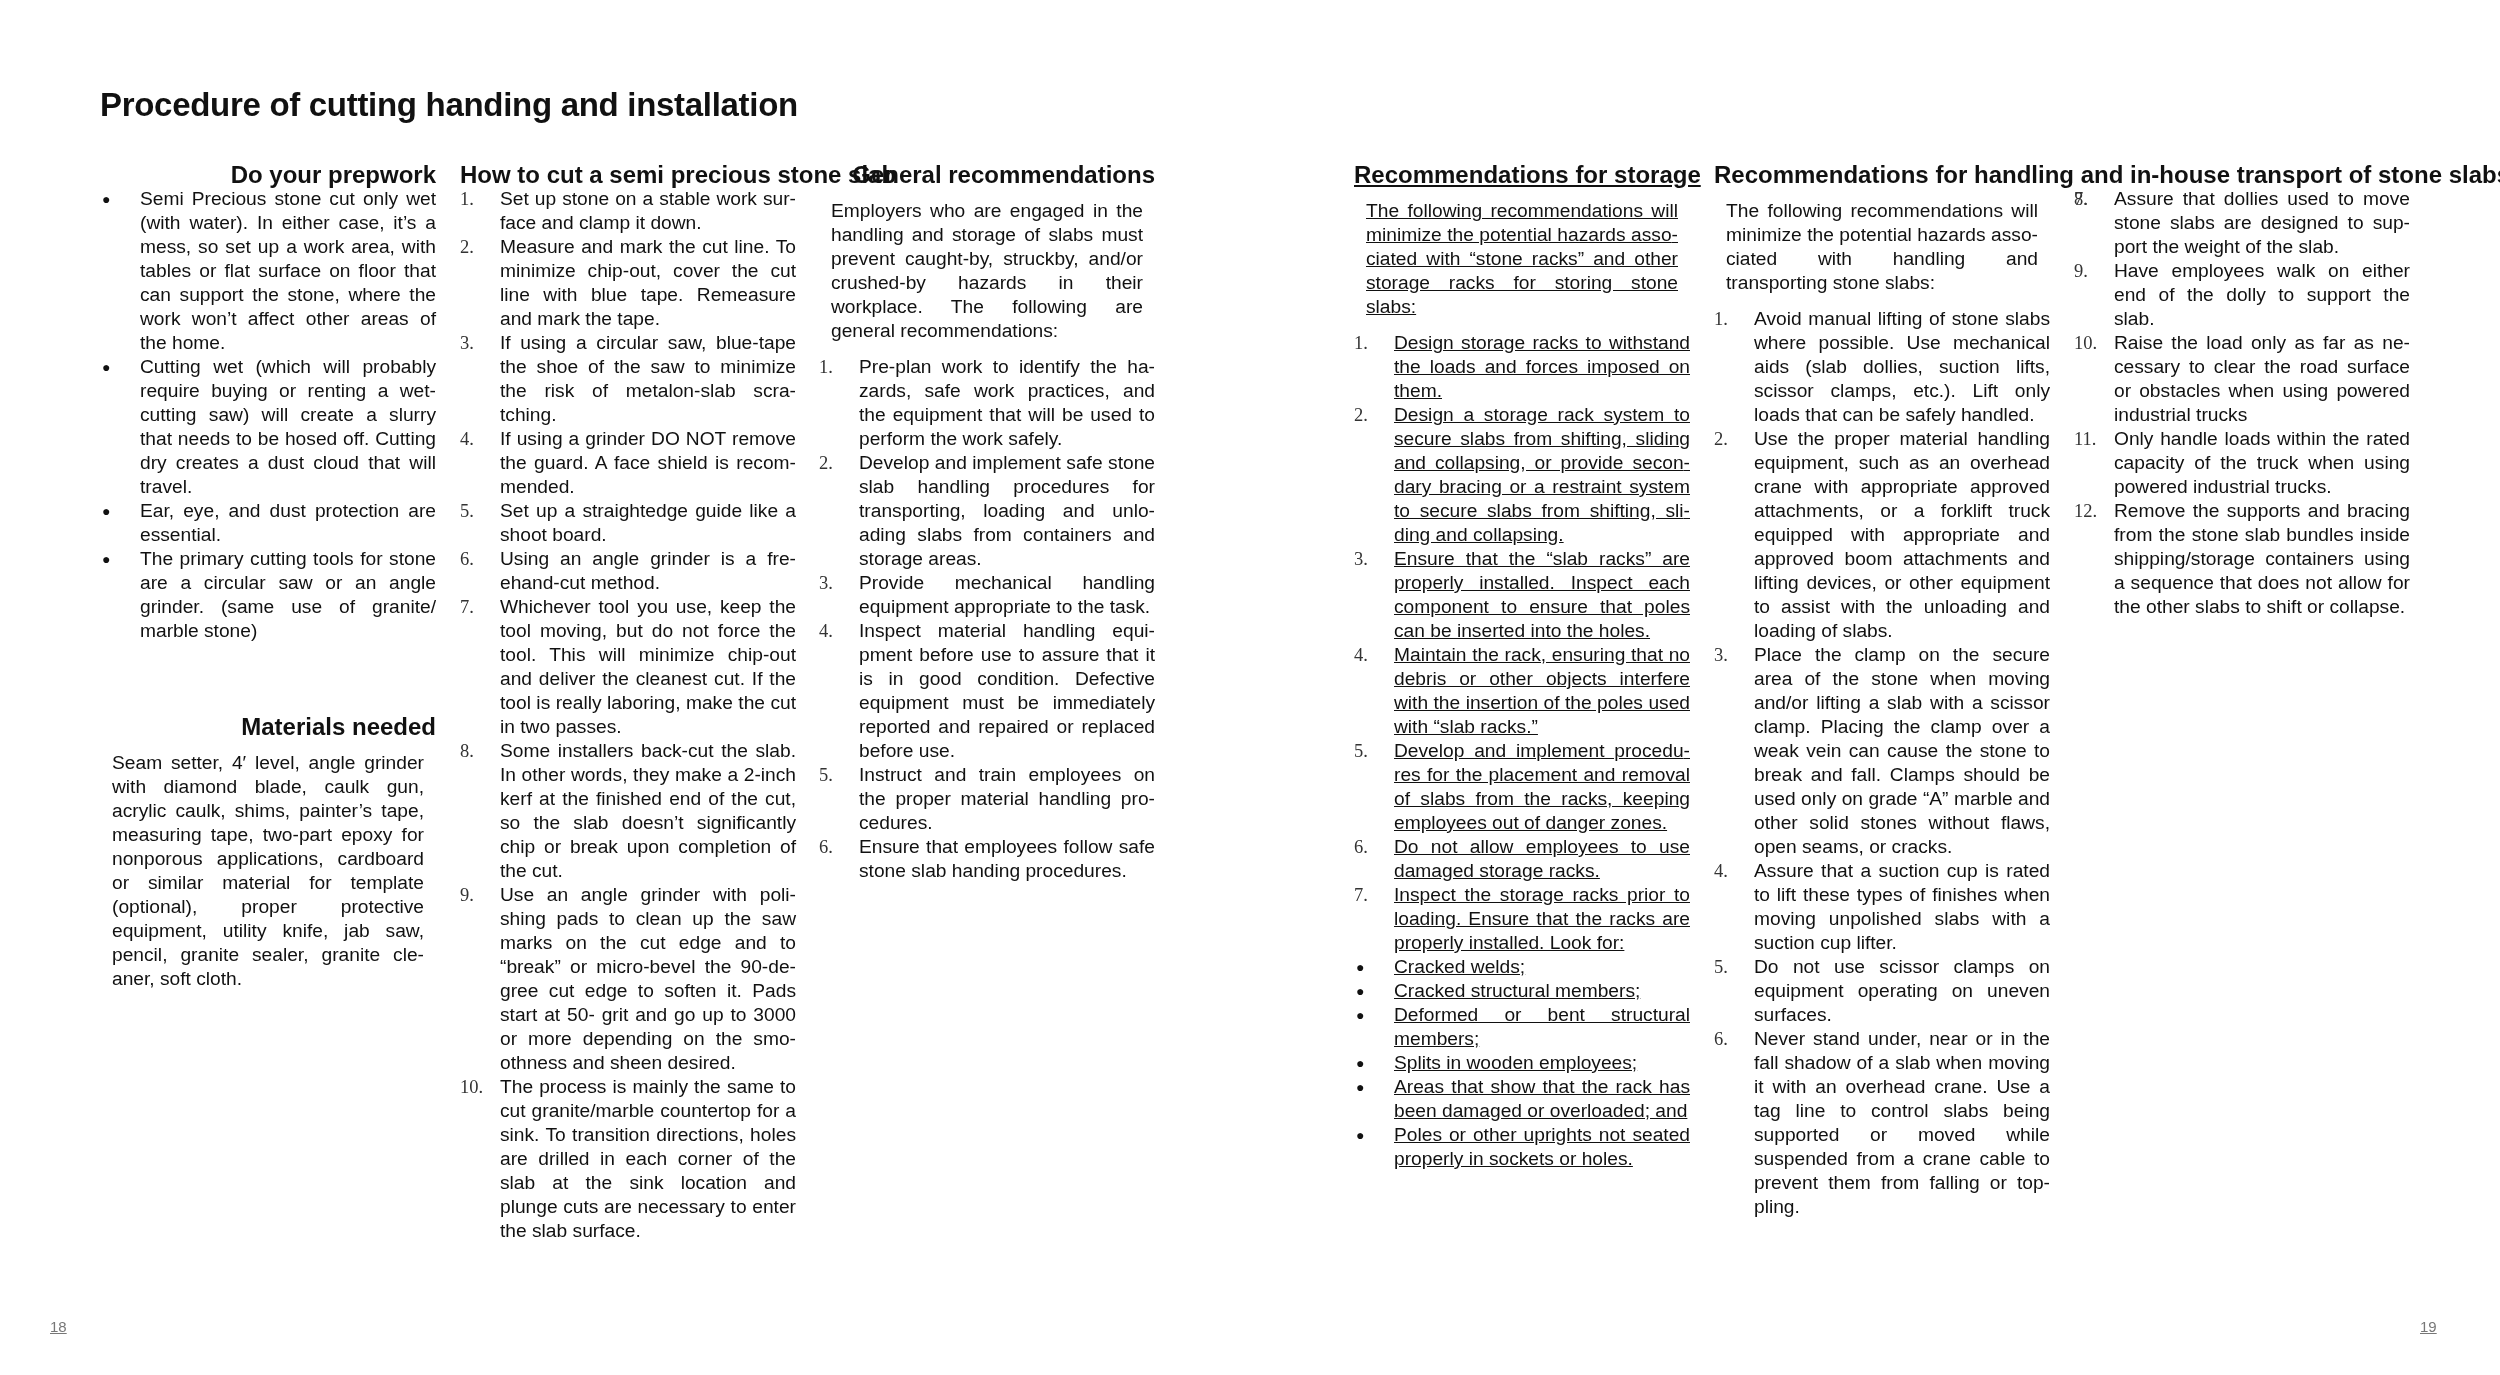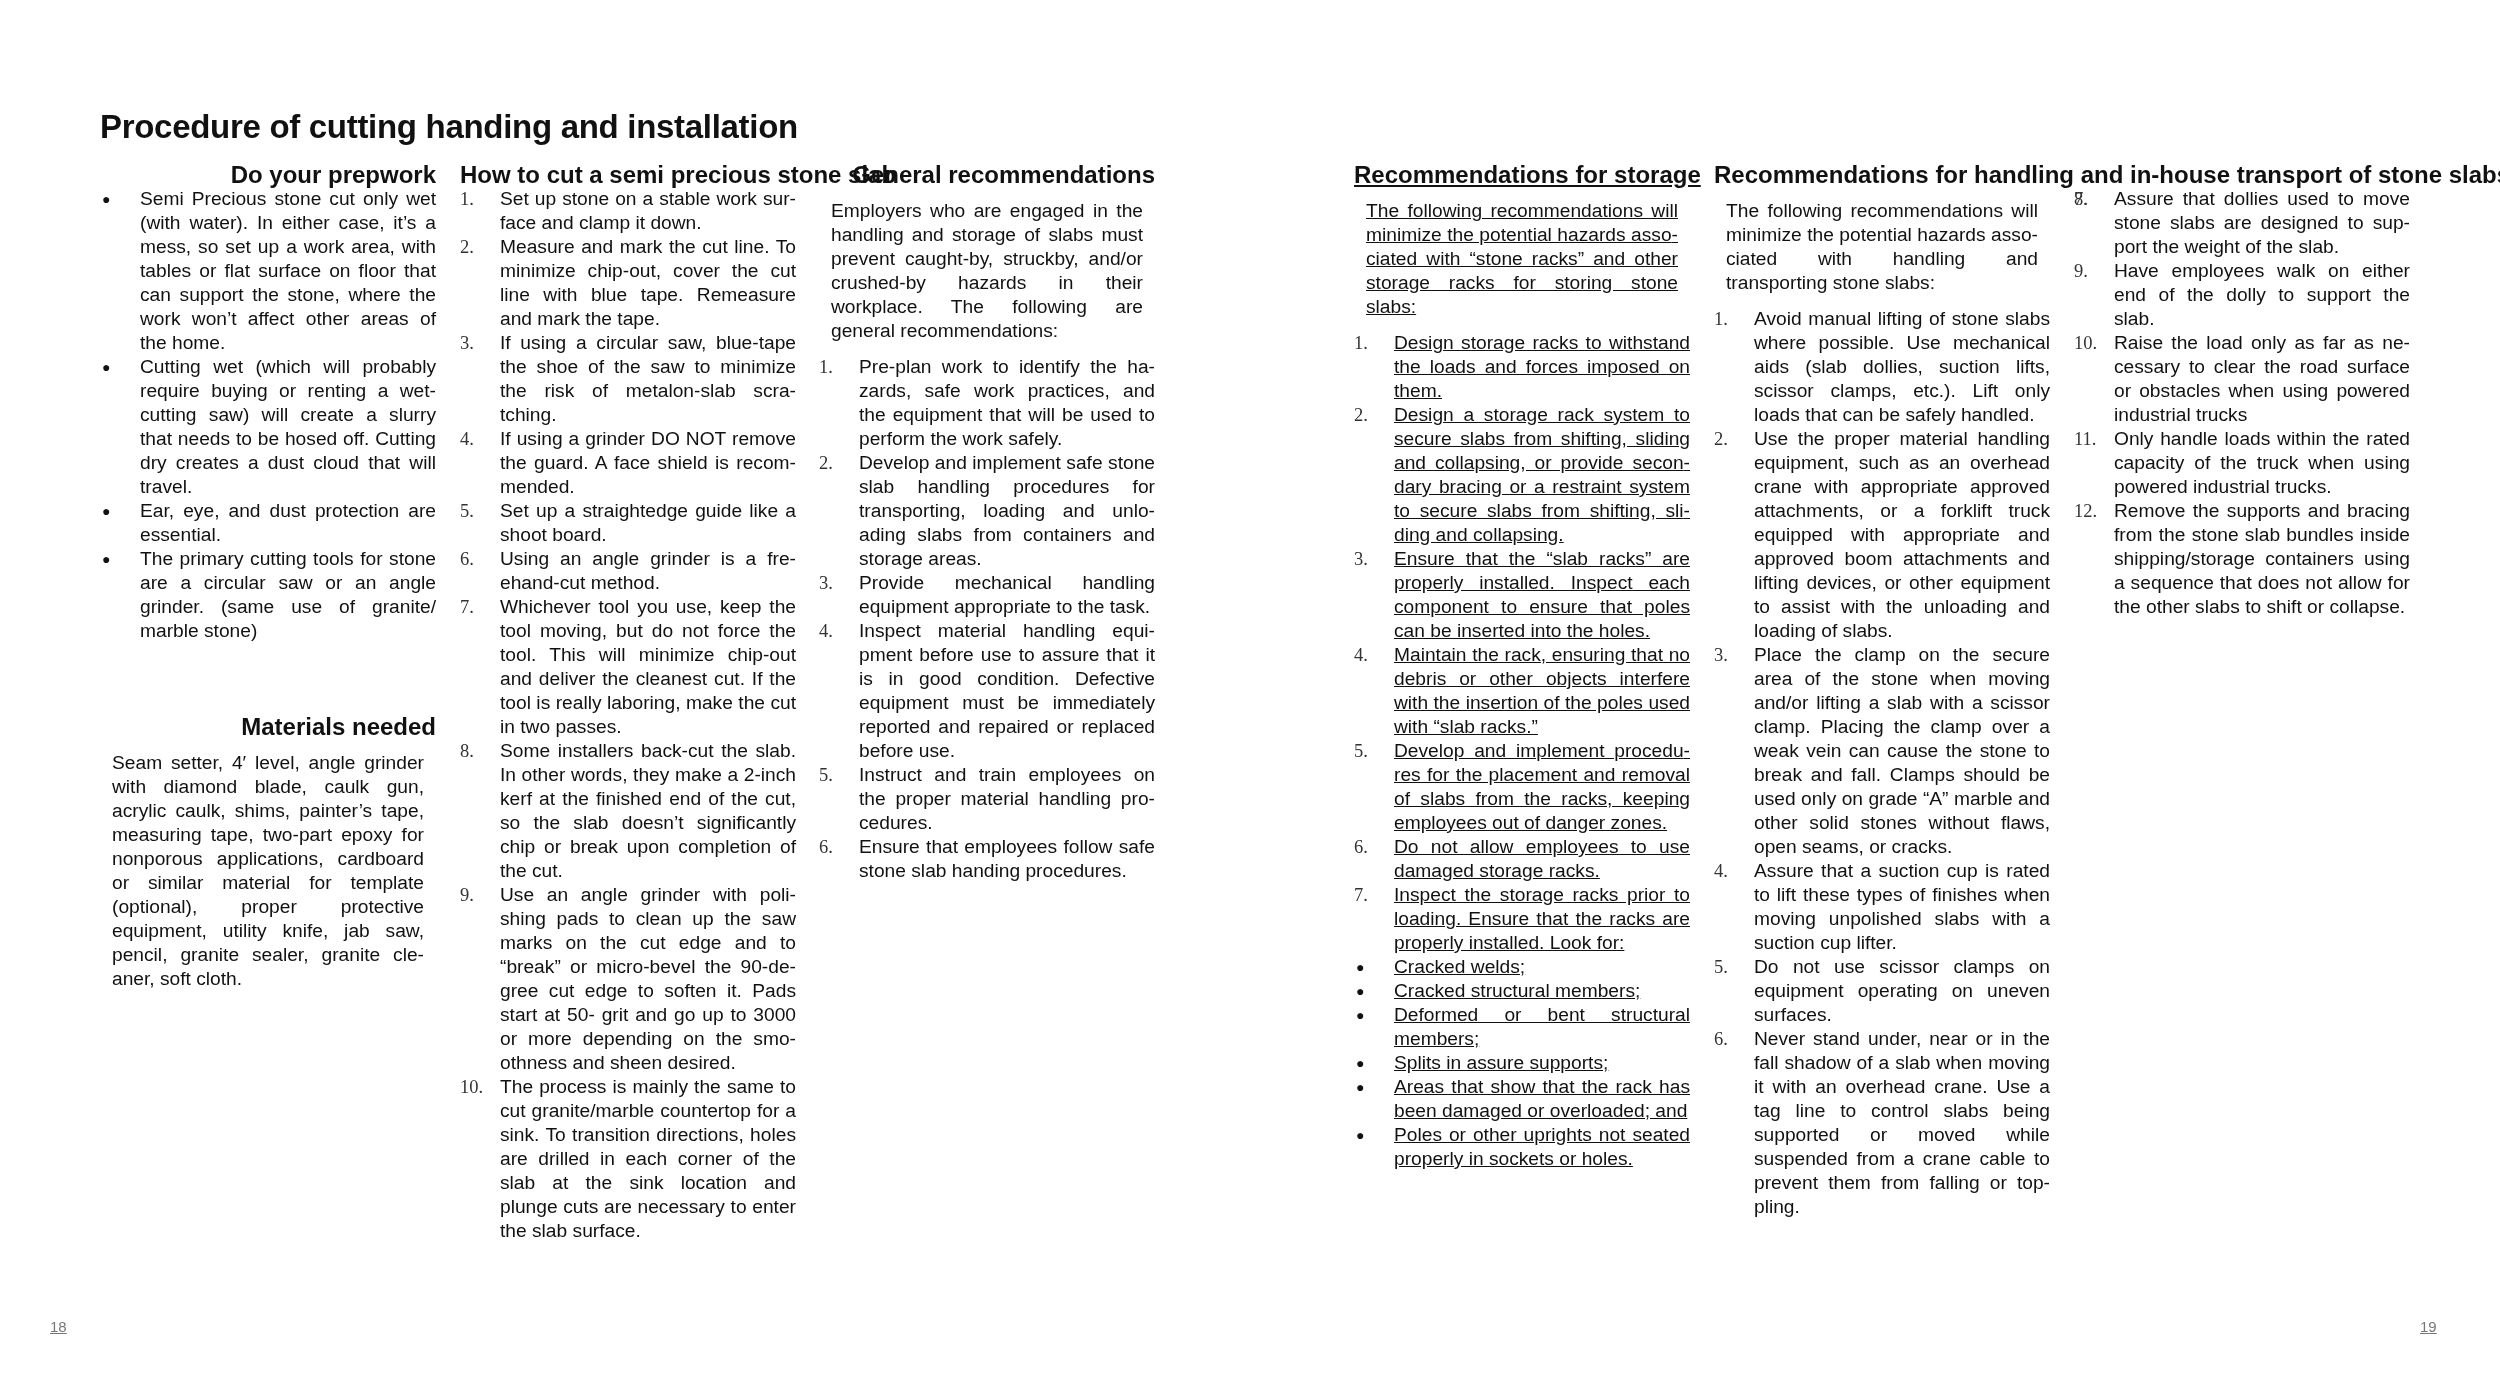--- a/index.html
+++ b/index.html
@@ -2,21 +2,21 @@
 <html><head>
 <meta charset="utf-8">
 <style>
   html, body { margin: 0; padding: 0; background: #ffffff; }
   body {
     width: 2500px; height: 1375px; position: relative; overflow: hidden;
     font-family: "Liberation Sans", "DejaVu Sans", sans-serif;
     color: #111111;
   }
   .title {
-    position: absolute; left: 100px; top: 103px;
+    position: absolute; left: 100px; top: 81px;
     font-size: 33px; font-weight: bold; letter-spacing: -0.3px;
     margin: 0; line-height: 48px;
   }
   .col {
     position: absolute; top: 163px; width: 336px;
     font-size: 19.2px; line-height: 24px; text-align: justify;
     hyphens: manual;
   }
   .col h3 {
     font-size: 24px; line-height: 24px; font-weight: bold; margin: 0; text-align: right;
@@ -99,21 +99,21 @@
       <li><span class="mark">3.</span><span>Ensure that the “slab racks” are properly installed. Inspect each component to ensure that poles can be inserted into the holes.</span></li>
       <li><span class="mark">4.</span><span>Maintain the rack, ensuring that no debris or other objects interfe­re with the insertion of the poles used with “slab racks.”</span></li>
       <li><span class="mark">5.</span><span>Develop and implement procedu­res for the placement and removal of slabs from the racks, keeping employees out of danger zones.</span></li>
       <li><span class="mark">6.</span><span>Do not allow employees to use damaged storage racks.</span></li>
       <li><span class="mark">7.</span><span>Inspect the storage racks prior to loading. Ensure that the racks are properly installed. Look for:</span></li>
     </ol>
   <ul class="bulleted">
       <li><span class="mark">●</span><span>Cracked welds;</span></li>
       <li><span class="mark">●</span><span>Cracked structural members;</span></li>
       <li><span class="mark">●</span><span>Deformed or bent structural members;</span></li>
-      <li><span class="mark">●</span><span>Splits in assure supports;</span></li>
+      <li><span class="mark">●</span><span>Splits in wooden employees;</span></li>
       <li><span class="mark">●</span><span>Areas that show that the rack has been damaged or overloaded; and</span></li>
       <li><span class="mark">●</span><span>Poles or other uprights not seated properly in sockets or holes.</span></li>
     </ul>
 </div>
 
 <div class="col" id="c5">
   <h3>Recommendations for handling and in-house transport of stone slabs</h3>
   <p>The following recommendations will minimize the potential hazards asso­ciated with handling and transporting stone slabs:</p>
   <ol class="numbered">
       <li><span class="mark">1.</span><span>Avoid manual lifting of stone slabs where possible. Use mechani­cal aids (slab dollies, suction li­fts, scissor clamps, etc.). Lift only loads that can be safely handled.</span></li>

